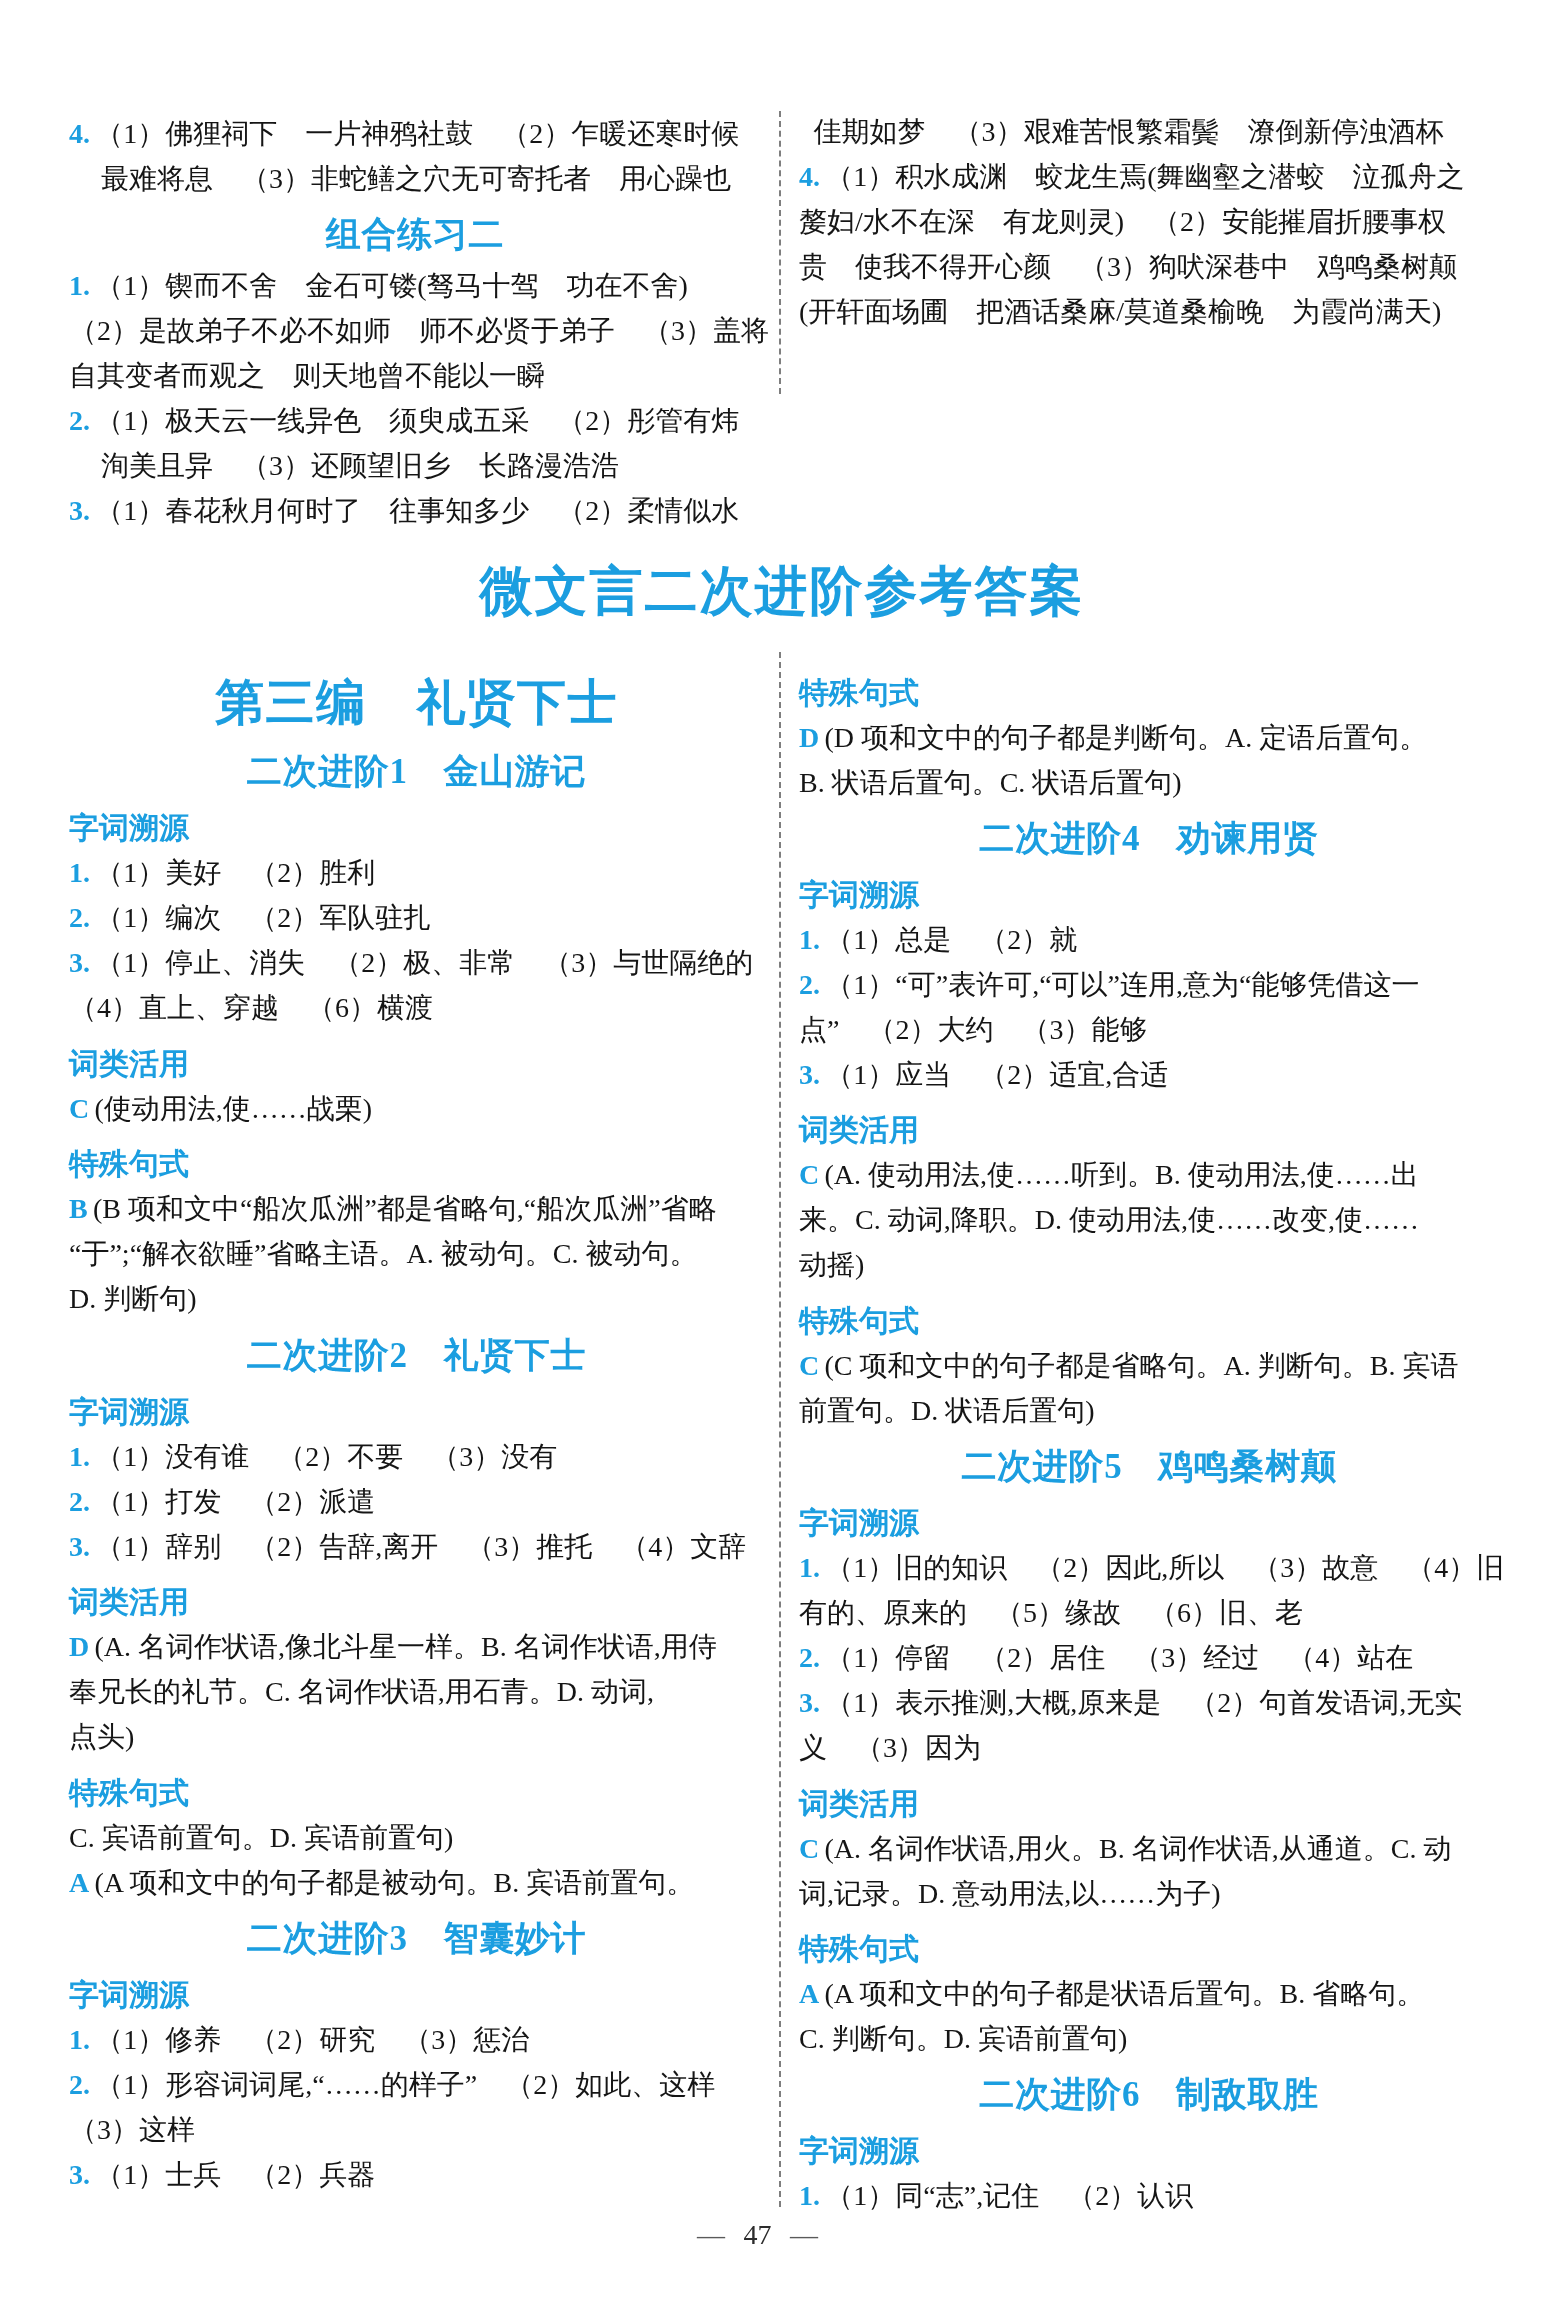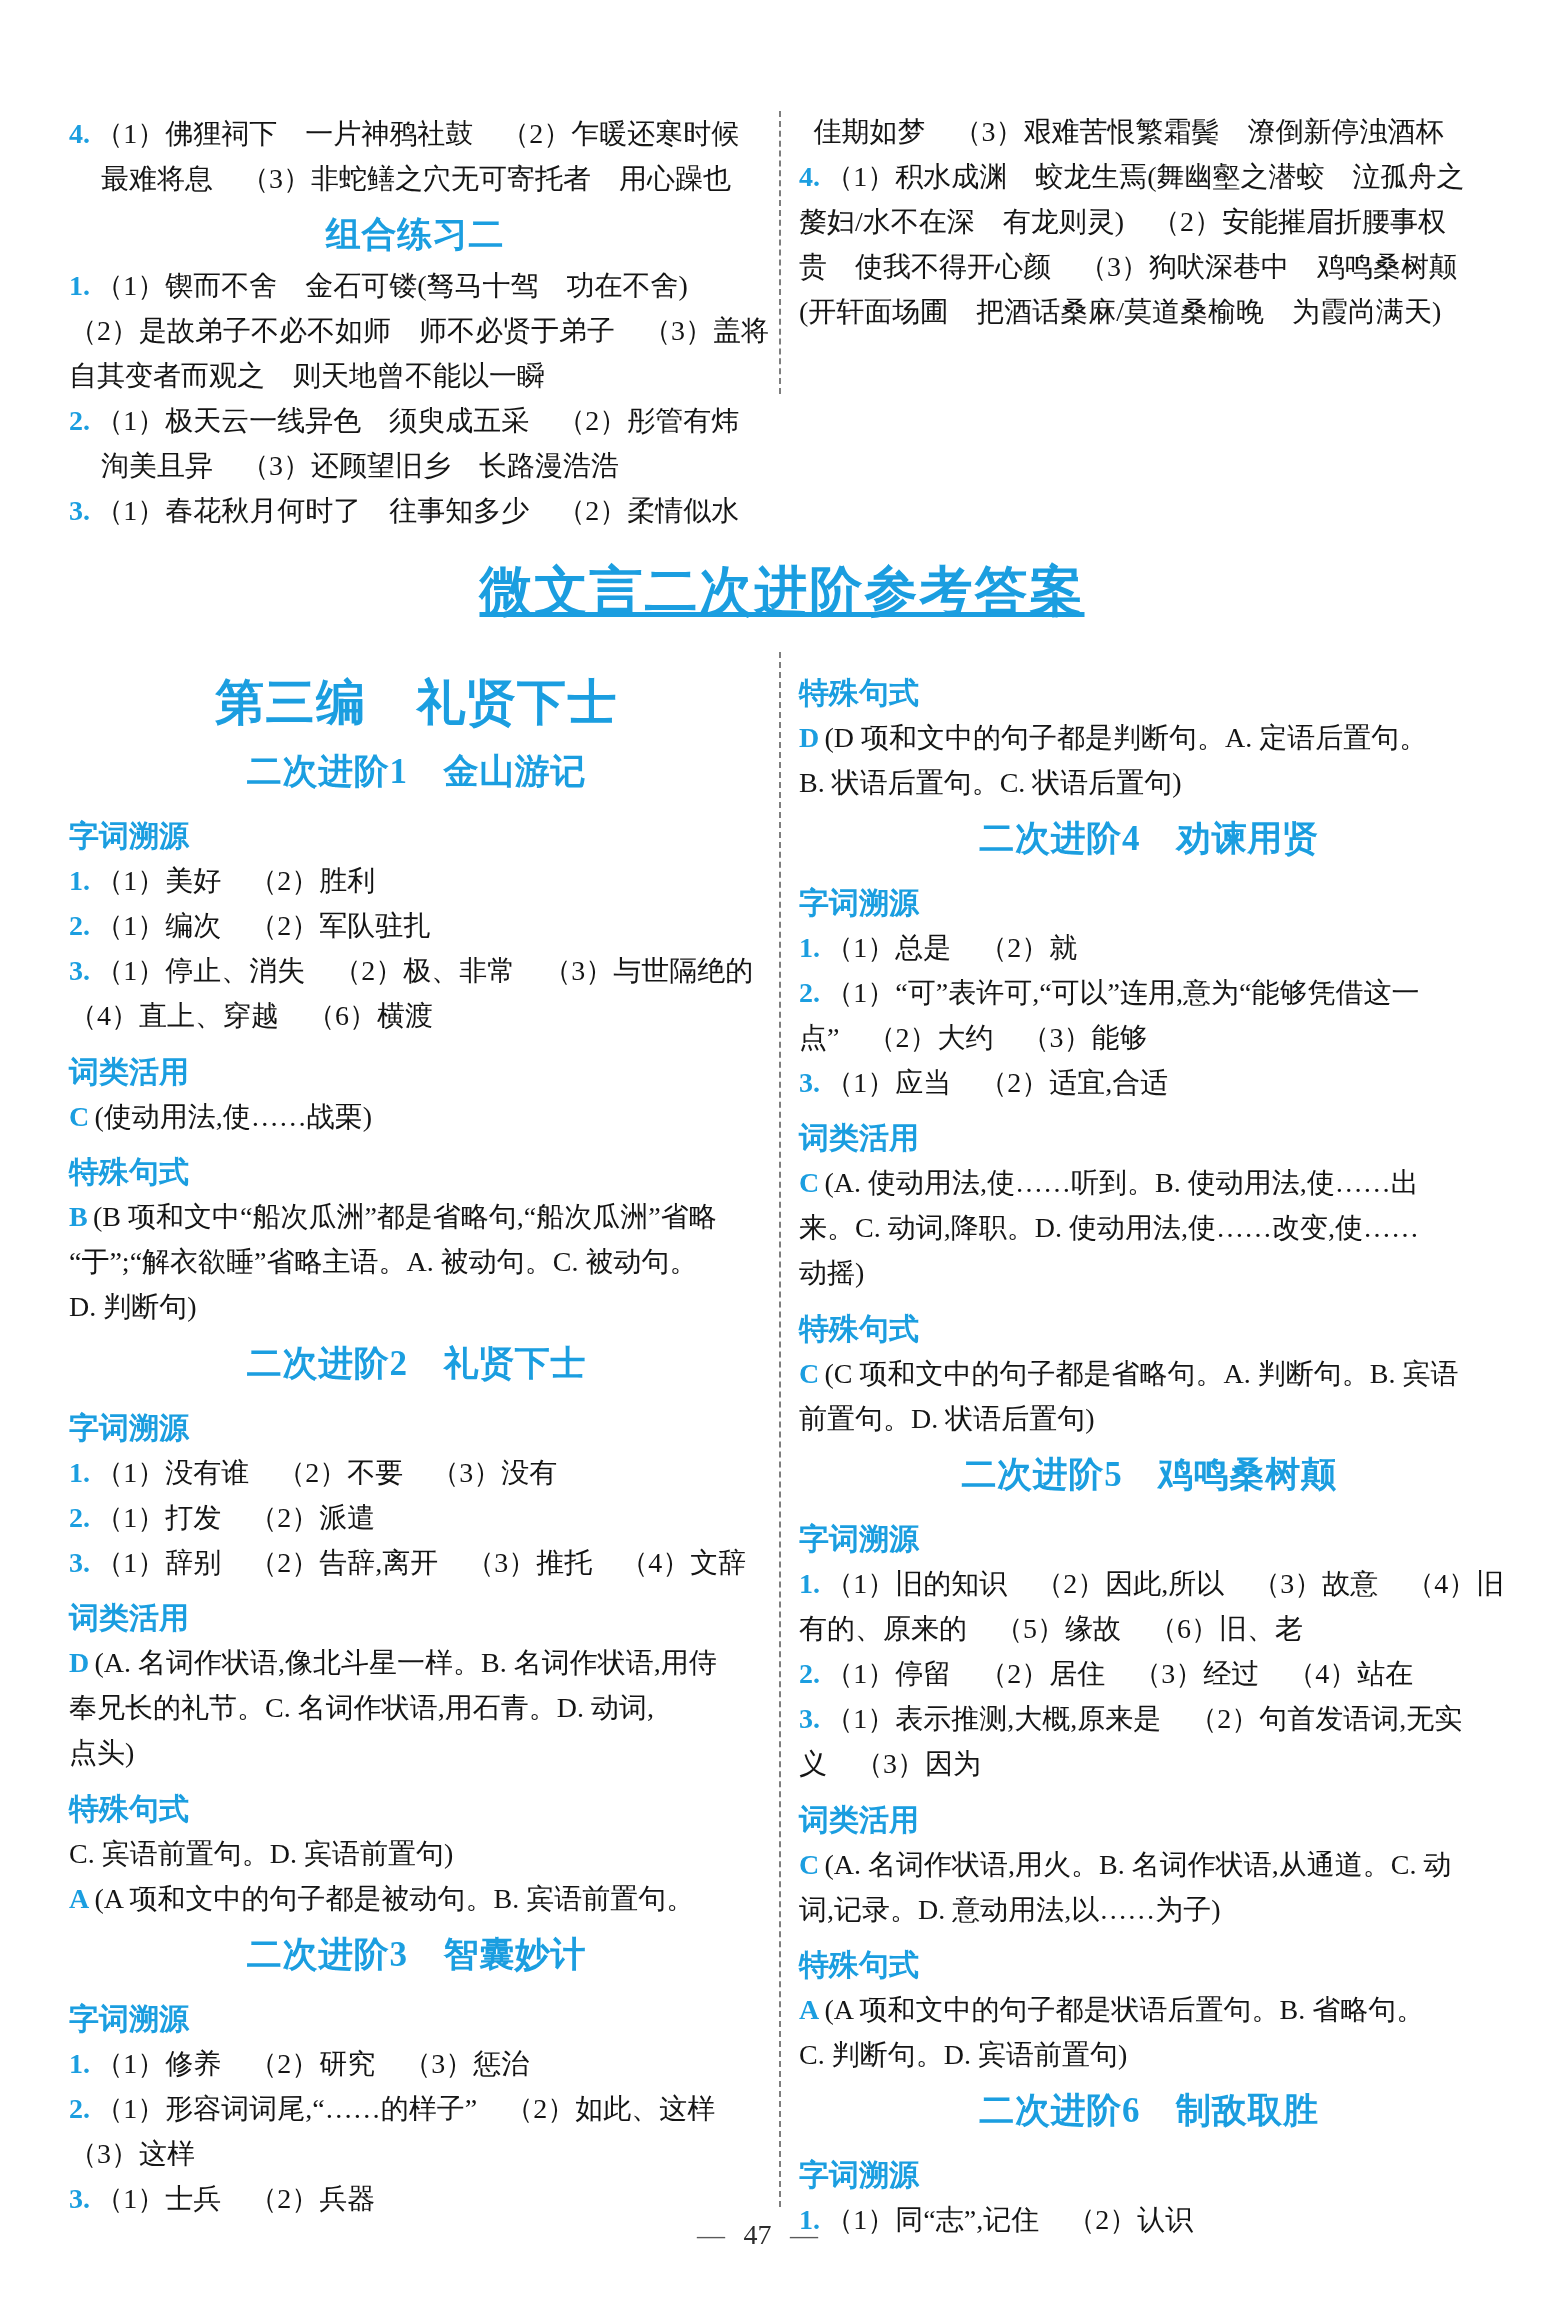--- a/index.html
+++ b/index.html
@@ -51,36 +51,35 @@
   .sub {
     font-size: 30px;
     line-height: 45px;
     height: 45px;
     margin-top: 10.5px;
     color: var(--accent);
     font-weight: 700;
     font-family: "Liberation Sans", sans-serif;
     white-space: nowrap;
   }
-  .h1 + .sub, .h2 + .sub { margin-top: 13px; }
+  .h1 + .sub, .h2 + .sub { margin-top: 5px; }
   #top-left   { left: 69px;  top: 111px;  width: 692px; }
   #top-right  { left: 799px; top: 109px;  width: 700px; }
   #bottom-left  { left: 69px;  top: 667px; width: 695px; }
   #bottom-right { left: 799px; top: 659px; width: 700px; }
   #main-title {
     position: absolute;
     top: 559px; left: 0; width: 1564px;
     text-align: center;
     font-size: 53px;
     line-height: 65px;
     font-weight: 700;
     color: var(--accent);
     letter-spacing: 2px;
     white-space: nowrap;
-    text-decoration: underline;
   }
   .divider {
     position: absolute;
     width: 0;
     border-left: 2px dashed #7e7e7e;
   }
   #divider-top    { left: 779px; top: 111px; height: 283px; }
   #divider-bottom { left: 779px; top: 652px; height: 1555px; }
   #page-footer {
     position: absolute;

